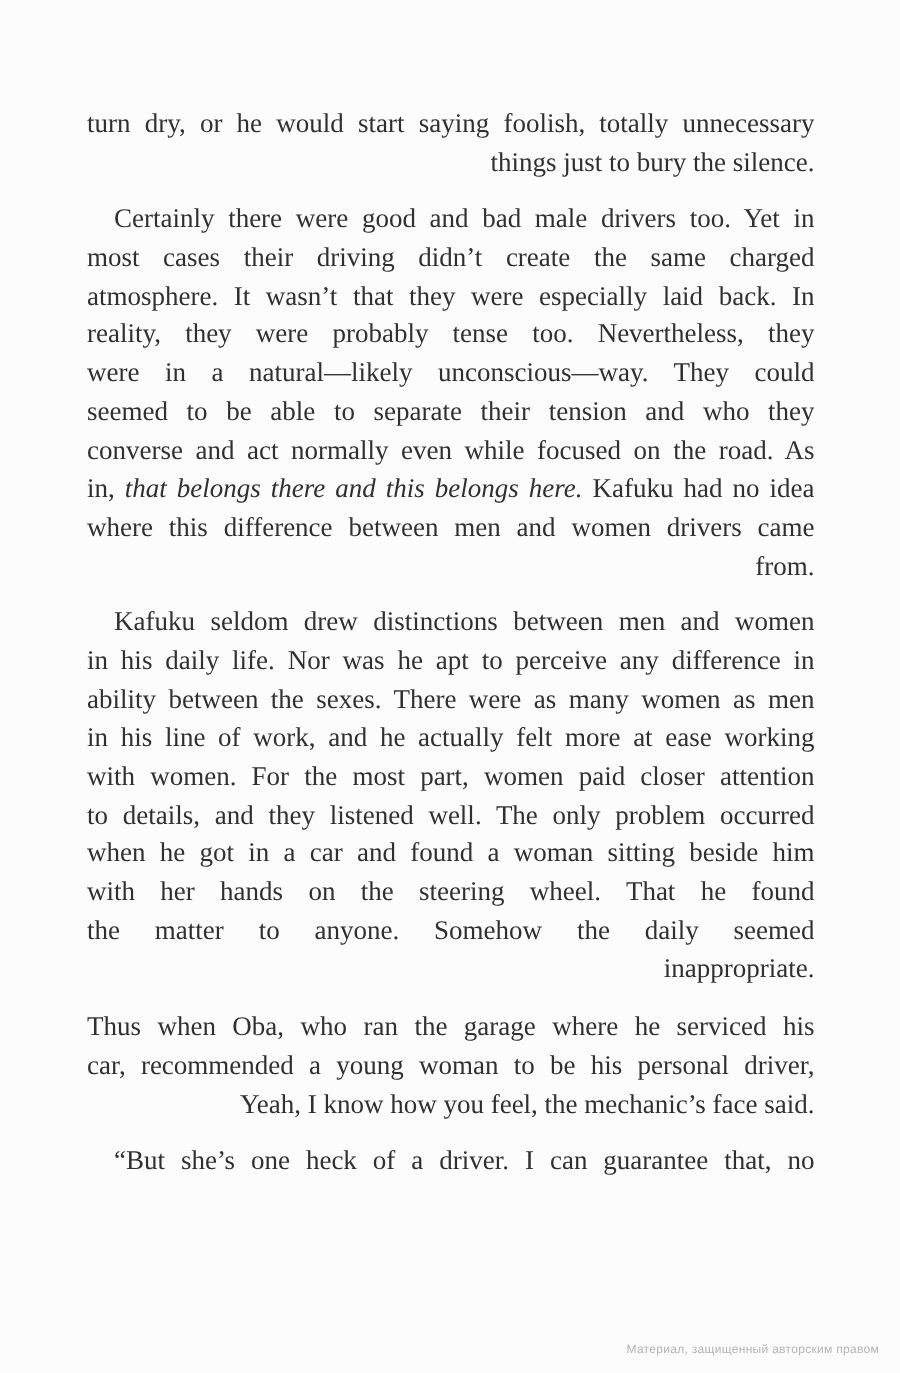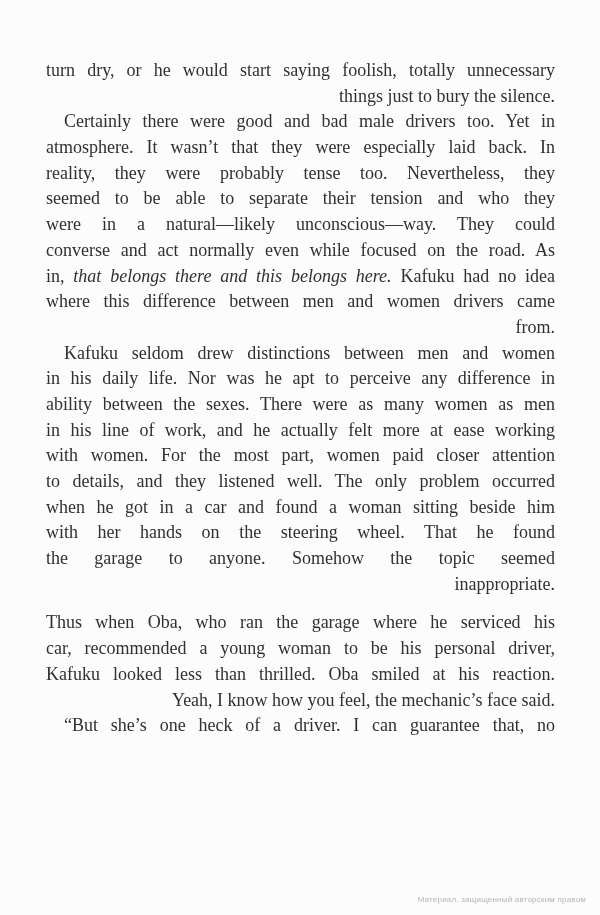--- a/index.html
+++ b/index.html
@@ -15,21 +15,21 @@
     font-family: "Liberation Serif", "DejaVu Serif", serif;
   }
   .text-block {
     position: absolute;
     left: 46px;
     top: 58px;
     width: 509px;
     font-size: 18px;
     color: #303030;
   }
-  .paragraph { margin: 0; padding: 0; }
+  .paragraph { margin: 12px; padding: 0; }
   .paragraph.gap { margin-top: 13px; }
   .line {
     height: 25.7px;
     line-height: 25.7px;
     overflow: hidden;
     text-align: right;
     word-spacing: normal;
   }
   .line.j { text-align: justify; }
   .line.j::after {
@@ -54,45 +54,45 @@
 </head>
 <body style="background: rgb(252, 252, 252);">
 
 <div class="text-block" style="color: rgb(48, 48, 48);">
     <div class="paragraph">
       <div class="line j"><span>turn dry, or he would start saying foolish, totally unnecessary</span></div>
       <div class="line"><span>things just to bury the silence.</span></div>
     </div>
     <div class="paragraph">
       <div class="line j indent"><span>Certainly there were good and bad male drivers too. Yet in</span></div>
+      <div class="line j"><span>most cases their driving didn’t create the same charged</span></div>
       <div class="line j"><span>atmosphere. It wasn’t that they were especially laid back. In</span></div>
       <div class="line j"><span>reality, they were probably tense too. Nevertheless, they</span></div>
+      <div class="line j"><span>were in a natural—likely unconscious—way. They could</span></div>
       <div class="line j"><span>seemed to be able to separate their tension and who they</span></div>
-      <div class="line j"><span>were in a natural—likely unconscious—way. They could</span></div>
       <div class="line j"><span>converse and act normally even while focused on the road. As</span></div>
       <div class="line j"><span>in, </span><em>that belongs there and this belongs here.</em><span> Kafuku had no idea</span></div>
       <div class="line j"><span>where this difference between men and women drivers came</span></div>
       <div class="line"><span>from.</span></div>
     </div>
     <div class="paragraph">
       <div class="line j indent"><span>Kafuku seldom drew distinctions between men and women</span></div>
       <div class="line j"><span>in his daily life. Nor was he apt to perceive any difference in</span></div>
       <div class="line j"><span>ability between the sexes. There were as many women as men</span></div>
       <div class="line j"><span>in his line of work, and he actually felt more at ease working</span></div>
       <div class="line j"><span>with women. For the most part, women paid closer attention</span></div>
       <div class="line j"><span>to details, and they listened well. The only problem occurred</span></div>
       <div class="line j"><span>when he got in a car and found a woman sitting beside him</span></div>
       <div class="line j"><span>with her hands on the steering wheel. That he found</span></div>
-      <div class="line j"><span>the garage to anyone. Somehow the topic seemed</span></div>
+      <div class="line j"><span>the matter to anyone. Somehow the daily seemed</span></div>
       <div class="line"><span>inappropriate.</span></div>
     </div>
     <div class="paragraph gap">
       <div class="line j"><span>Thus when Oba, who ran the garage where he serviced his</span></div>
       <div class="line j"><span>car, recommended a young woman to be his personal driver,</span></div>
-      <div class="line j"><span>Kafuku looked less than thrilled. Oba smiled at his reaction.</span></div>
       <div class="line"><span>Yeah, I know how you feel, the mechanic’s face said.</span></div>
     </div>
     <div class="paragraph">
       <div class="line j indent"><span>“But she’s one heck of a driver. I can guarantee that, no</span></div>
     </div>
   </div>
 
 <div class="copyright" style="color: rgb(180, 180, 180);">Материал, защищенный авторским правом</div>
 
 </body></html>

